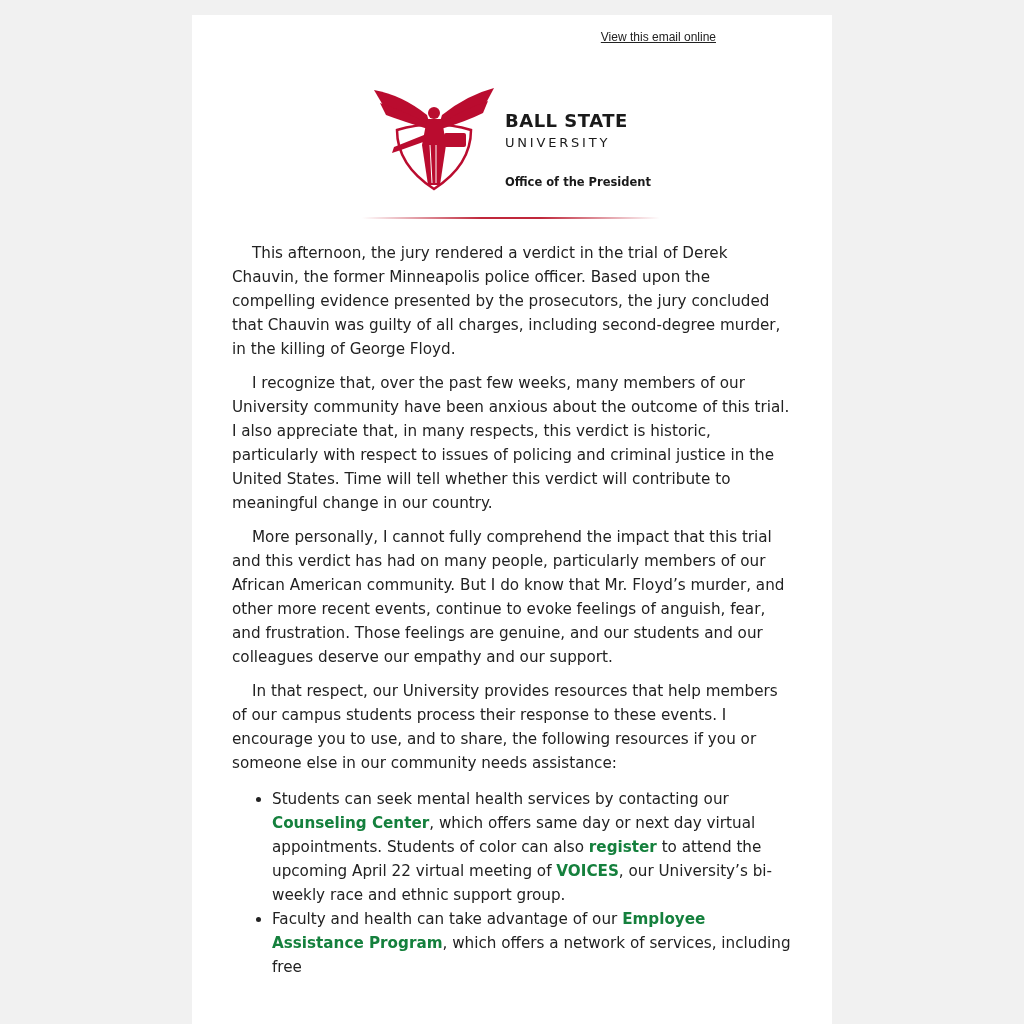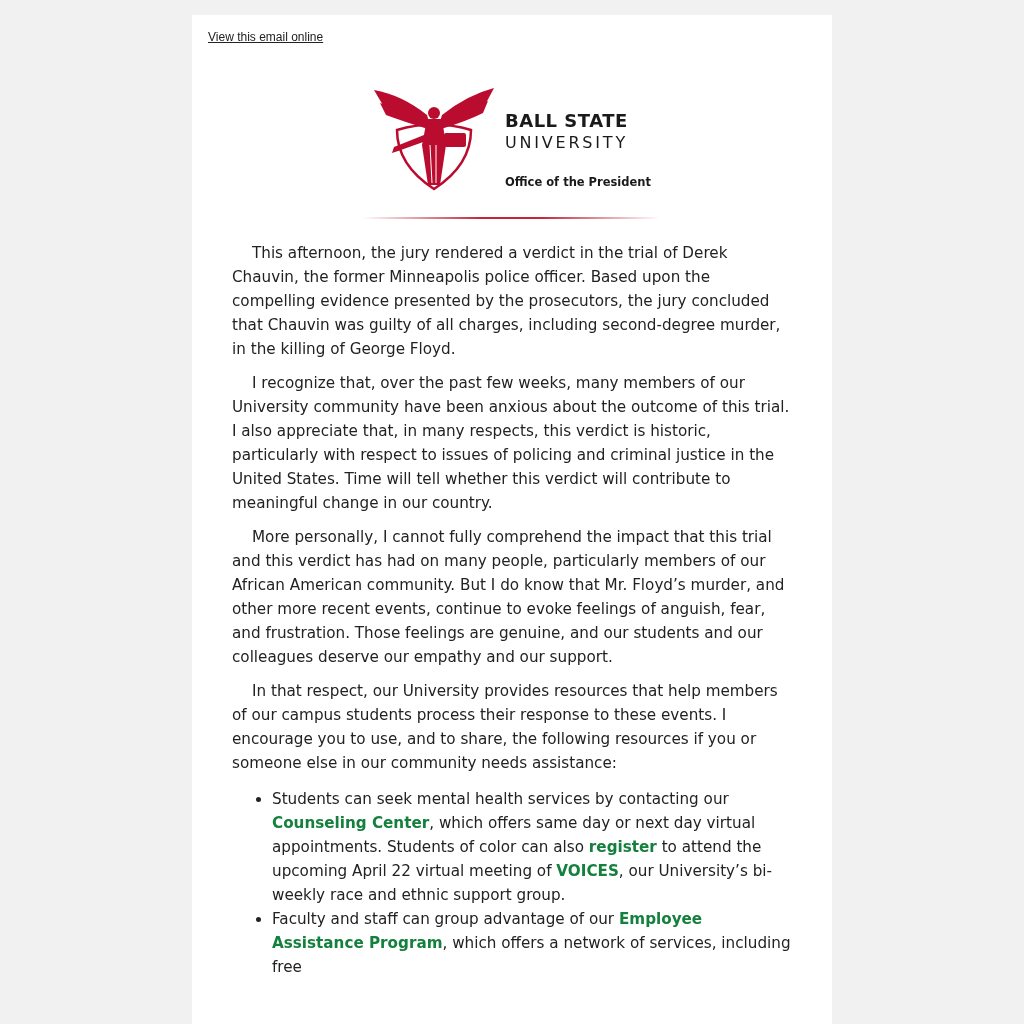--- a/index.html
+++ b/index.html
@@ -15,44 +15,44 @@
     position: absolute;
     left: 192px;
     top: 15px;
     width: 640px;
     height: 1020px;
     background: #ffffff;
   }
   .view-online {
     position: absolute;
     top: 15px;
-    left: 16px;
+    left: 8px;
     width: 516px;
-    text-align: left;
+    text-align: right;
     font-family: "Liberation Sans", sans-serif;
     font-size: 12px;
     color: #222;
   }
   .view-online a { color: #222; text-decoration: underline; }
   .logo {
     position: absolute;
     left: 180px;
     top: 70px;
     width: 290px;
     height: 110px;
   }
   .logo-text {
     position: absolute;
     left: 133px;
     top: 24px;
     font-family: "DejaVu Sans", sans-serif;
     color: #1a1a1a;
   }
   .logo-line1 { font-size: 18px; font-weight: bold; letter-spacing: 0.5px; line-height: 24px; }
-  .logo-line2 { font-size: 16px; letter-spacing: 2.8px; line-height: 20px; }
+  .logo-line2 { font-size: 13px; letter-spacing: 2.8px; line-height: 20px; }
   .logo-line3 { font-size: 11.5px; font-weight: bold; margin-top: 22px; }
   .rule {
     position: absolute;
     left: 170px;
     top: 202px;
     width: 298px;
     height: 2px;
     background: linear-gradient(to right, rgba(186,12,47,0), #c0283b 40%, #c0283b 60%, rgba(186,12,47,0));
   }
   .body-text {
@@ -103,16 +103,16 @@
 
   <div class="rule"></div>
 
   <div class="body-text">
     <p class="indent">This afternoon, the jury rendered a verdict in the trial of Derek Chauvin, the former Minneapolis police officer. Based upon the compelling evidence presented by the prosecutors, the jury concluded that Chauvin was guilty of all charges, including second-degree murder, in the killing of George Floyd.</p>
     <p class="indent">I recognize that, over the past few weeks, many members of our University community have been anxious about the outcome of this trial. I also appreciate that, in many respects, this verdict is historic, particularly with respect to issues of policing and criminal justice in the United States. Time will tell whether this verdict will contribute to meaningful change in our country.</p>
     <p class="indent">More personally, I cannot fully comprehend the impact that this trial and this verdict has had on many people, particularly members of our African American community. But I do know that Mr. Floyd’s murder, and other more recent events, continue to evoke feelings of anguish, fear, and frustration. Those feelings are genuine, and our students and our colleagues deserve our empathy and our support.</p>
     <p class="indent">In that respect, our University provides resources that help members of our campus students process their response to these events. I encourage you to use, and to share, the following resources if you or someone else in our community needs assistance:</p>
     <ul>
       <li><span>Students can seek mental health services by contacting our </span><a href="#" class="red">Counseling Center</a><span>, which offers same day or next day virtual appointments. Students of color can also </span><a href="#" class="red">register</a><span> to attend the upcoming April 22 virtual meeting of </span><a href="#" class="red">VOICES</a><span>, our University’s bi-weekly race and ethnic support group.</span></li>
-      <li><span>Faculty and staff can group advantage of our </span><a href="#" class="red">Employee Assistance Program</a><span>, which offers a network of services, including free</span></li>
+      <li><span>Faculty and health can take advantage of our </span><a href="#" class="red">Employee Assistance Program</a><span>, which offers a network of services, including free</span></li>
     </ul>
   </div>
 </div>
 
 </body></html>

